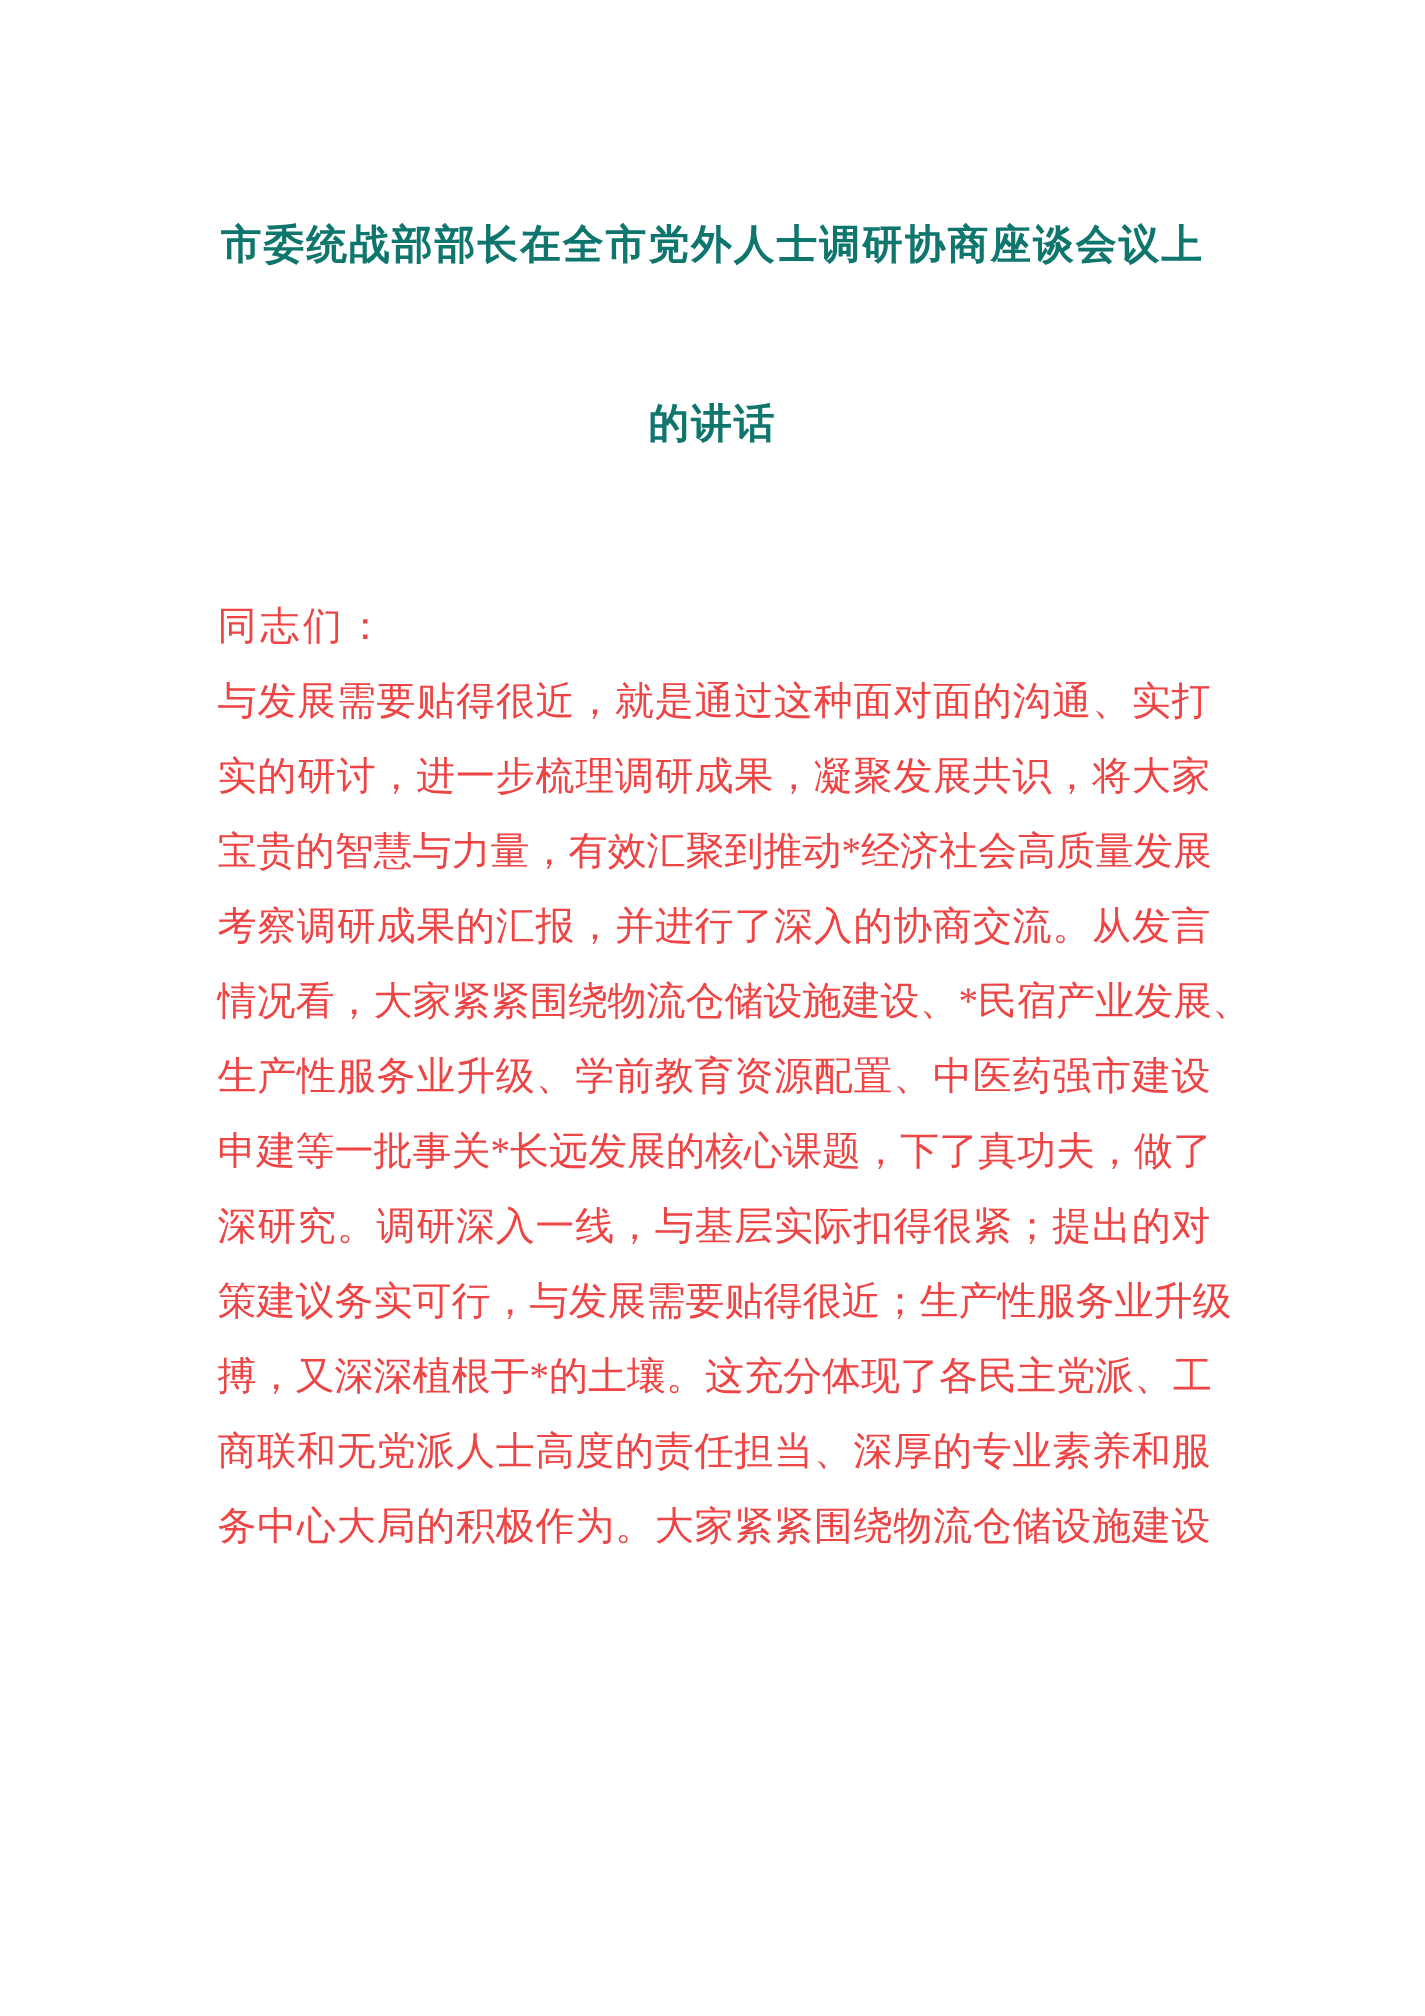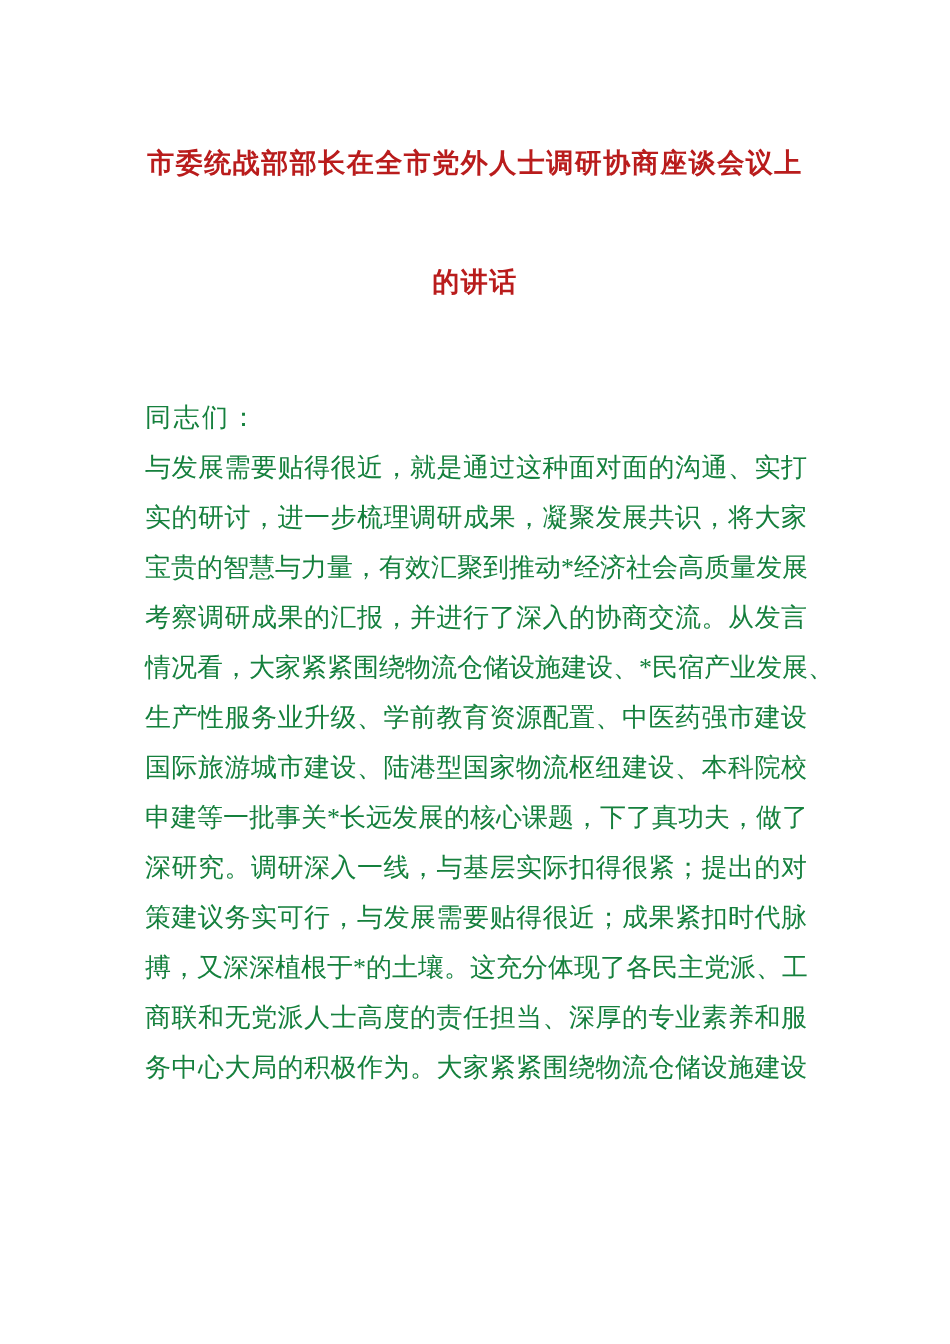--- a/index.html
+++ b/index.html
@@ -14,34 +14,34 @@
     width: 950px;
     height: 1344px;
     background: #ffffff;
     overflow: hidden;
   }
   .doc-title {
     position: absolute;
     left: 145px;
     top: 104px;
     width: 660px;
-    color: #b91c1c;
+    color: #0f766e;
     font-weight: bold;
     font-size: 27px;
     line-height: 119px;
     letter-spacing: 1.5px;
     text-align: center;
   }
   .doc-title .title-line { white-space: nowrap; }
   .doc-body {
     position: absolute;
     left: 145px;
     top: 393px;
     width: 662px;
-    color: #15803d;
+    color: #ef4444;
     font-size: 26px;
     line-height: 50px;
   }
   .salutation {
     letter-spacing: 2.5px;
     text-align: left;
     white-space: nowrap;
   }
   .body-line {
     text-align: justify;
@@ -60,22 +60,21 @@
   </div>
 
   <div class="doc-body">
     <div class="salutation">同志们：</div>
     <div class="body-line">与发展需要贴得很近，就是通过这种面对面的沟通、实打</div>
     <div class="body-line">实的研讨，进一步梳理调研成果，凝聚发展共识，将大家</div>
     <div class="body-line">宝贵的智慧与力量，有效汇聚到推动*经济社会高质量发展</div>
     <div class="body-line">考察调研成果的汇报，并进行了深入的协商交流。从发言</div>
     <div class="body-line">情况看，大家紧紧围绕物流仓储设施建设、*民宿产业发展、</div>
     <div class="body-line">生产性服务业升级、学前教育资源配置、中医药强市建设</div>
-    <div class="body-line">国际旅游城市建设、陆港型国家物流枢纽建设、本科院校</div>
     <div class="body-line">申建等一批事关*长远发展的核心课题，下了真功夫，做了</div>
     <div class="body-line">深研究。调研深入一线，与基层实际扣得很紧；提出的对</div>
-    <div class="body-line">策建议务实可行，与发展需要贴得很近；成果紧扣时代脉</div>
+    <div class="body-line">策建议务实可行，与发展需要贴得很近；生产性服务业升级</div>
     <div class="body-line">搏，又深深植根于*的土壤。这充分体现了各民主党派、工</div>
     <div class="body-line">商联和无党派人士高度的责任担当、深厚的专业素养和服</div>
     <div class="body-line">务中心大局的积极作为。大家紧紧围绕物流仓储设施建设</div>
   </div>
 
 </div>
 
 </body></html>

